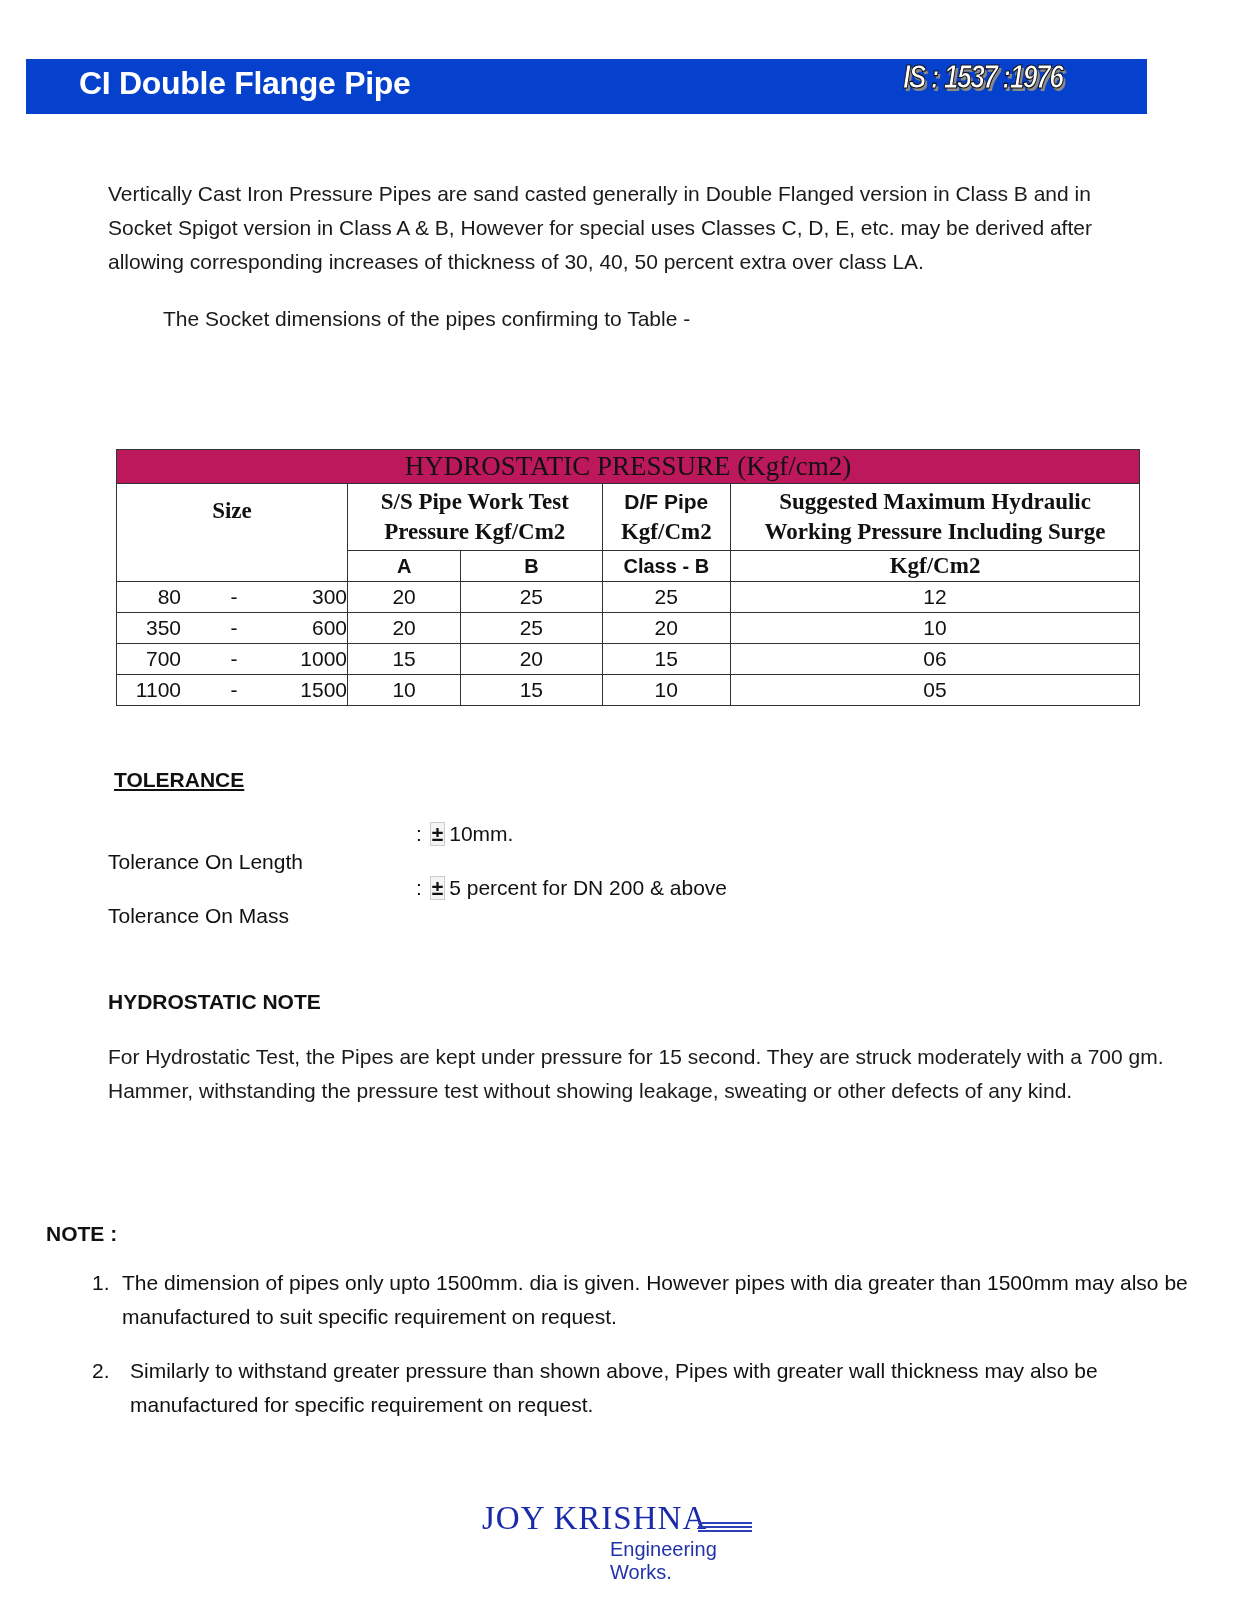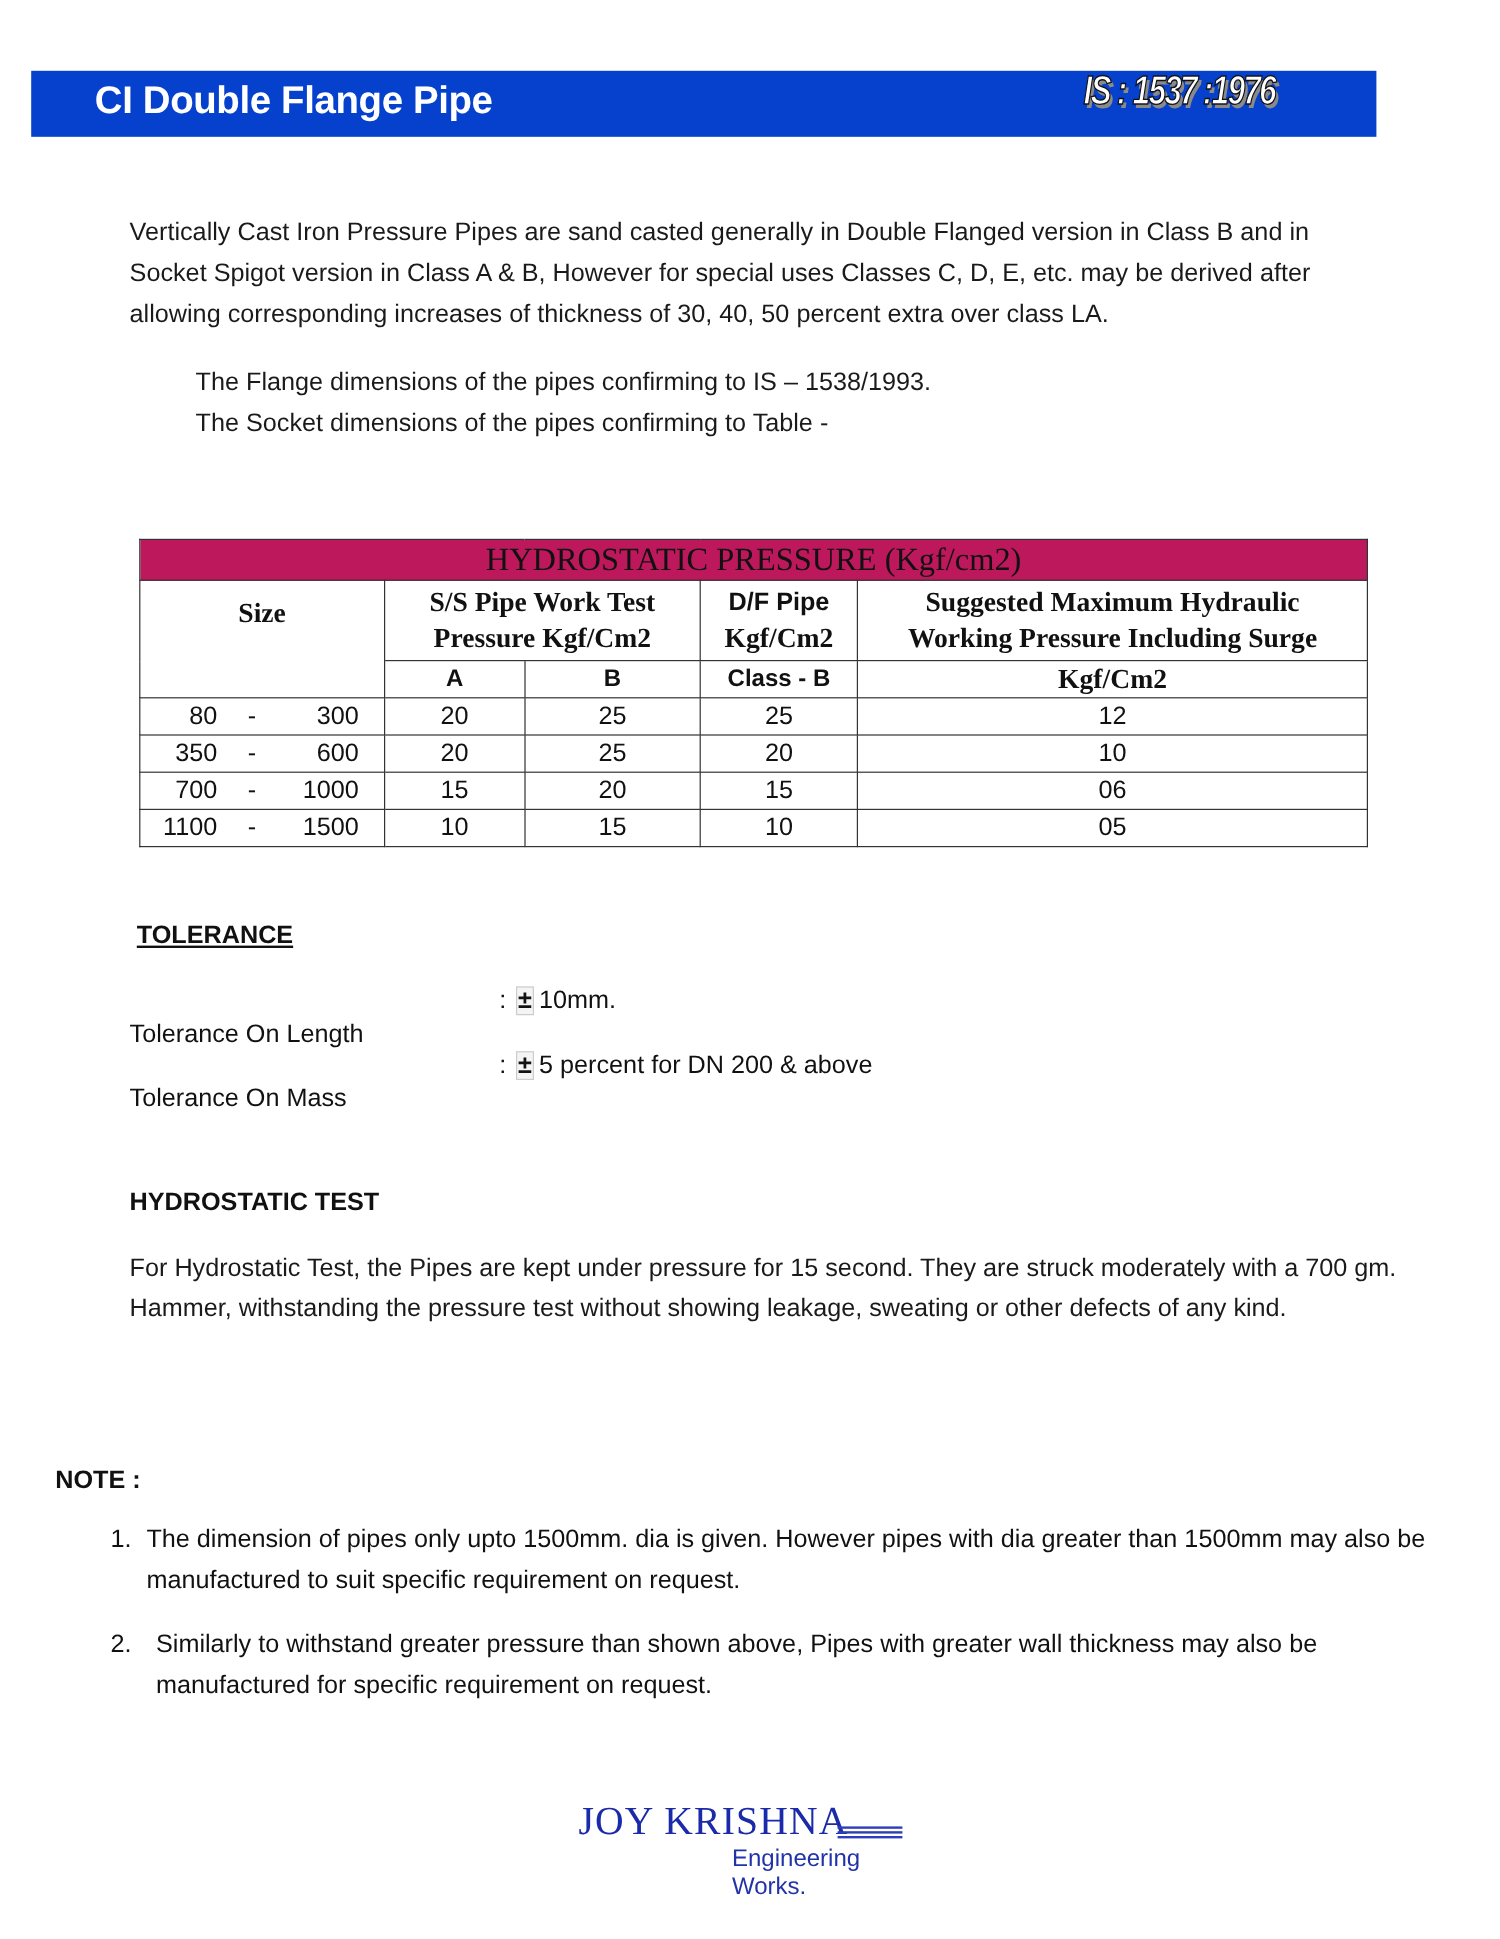--- a/index.html
+++ b/index.html
@@ -21,21 +21,21 @@
              font-family: "Liberation Sans", sans-serif; }
   table.hp td { border: 1.5px solid #333; text-align: center; padding: 0; font-size: 21px; color:#111; }
   table.hp .band td { background: #be185d; font-family: "Liberation Serif", serif; font-size: 27px;
                       height: 33px; line-height: 33px; }
   table.hp .hdr td { font-family: "Liberation Serif", serif; font-weight: bold; font-size: 23px;
                      line-height: 30px; }
   table.hp .sub td { font-weight: bold; height: 30px; font-size: 20px; }
   table.hp .sub td.serif { font-family: "Liberation Serif", serif; font-size: 23px; }
   table.hp .row td { height: 30px; line-height: 30px; }
   table.hp td.size { text-align: left; padding: 0; }
-  .size-wrap { display: flex; width: 100%; }
+  .size-wrap { display: flex; width: 100%; gap: 24px; }
   .size-wrap span { display: inline-block; }
   .size-wrap .from { width: 64px; text-align: right; }
   .size-wrap .dash { width: 58px; text-align: center; }
   .size-wrap .to { width: 60px; text-align: right; }
   .h-tol { position: absolute; left: 114px; top: 768px; font-size: 21px; font-weight: bold;
            text-decoration: underline; }
   .tol-row { position: absolute; left: 108px; font-size: 21px; width: 800px; }
   .tol-row .lbl { position: absolute; left: 0; margin-top: 28px; }
   .tol-row .val { position: absolute; left: 308px; white-space: nowrap; }
   .pm { display:inline-block; border:1px solid #ccc; background:#f4f4f4; font-weight:bold;
@@ -60,21 +60,20 @@
 </head>
 <body>
 
 <div class="banner">
   <div class="title">CI Double Flange Pipe</div>
   <div class="std">IS : 1537 :1976</div>
 </div>
 
 <div class="para p1">Vertically Cast Iron Pressure Pipes are sand casted generally in Double Flanged version in Class B and in Socket Spigot version in Class A &amp; B, However for special uses Classes C, D, E, etc. may be derived after allowing corresponding increases of thickness of 30, 40, 50 percent extra over class LA.</div>
 <div class="para p2">
-  <div>The Flange dimensions of the pipes confirming to IS – 1538/1993.</div>
   <div>The Socket dimensions of the pipes confirming to Table -</div>
 </div>
 
 <table class="hp">
   <colgroup>
     <col style="width:202px">
       <col style="width:116px">
       <col style="width:145px">
       <col style="width:130px">
       <col style="width:421px">
@@ -170,21 +169,21 @@
   </span>
 </div>
 <div class="tol-row" style="top:876px;">
   <span class="lbl">Tolerance On Mass</span>
   <span class="val">
     <span>:</span>
     <span class="pm">±</span><span>5 percent for DN 200 &amp; above</span>
   </span>
 </div>
 
-<div class="h-hyd">HYDROSTATIC TEST</div>
+<div class="h-hyd">HYDROSTATIC NOTE</div>
 <div class="para p3">For Hydrostatic Test, the Pipes are kept under pressure for 15 second. They are struck moderately with a 700 gm. Hammer, withstanding the pressure test without showing leakage, sweating or other defects of any kind.</div>
 
 <div class="h-note">NOTE :</div>
 <div class="note n1">
   <span class="num">1.</span>
   <span class="txt">The dimension of pipes only upto 1500mm. dia is given. However pipes with dia greater than 1500mm may also be manufactured to suit specific requirement on request.</span>
 </div>
 <div class="note n2">
   <span class="num">2.</span>
   <span class="txt">Similarly to withstand greater pressure than shown above, Pipes with greater wall thickness may also be manufactured for specific requirement on request.</span>

